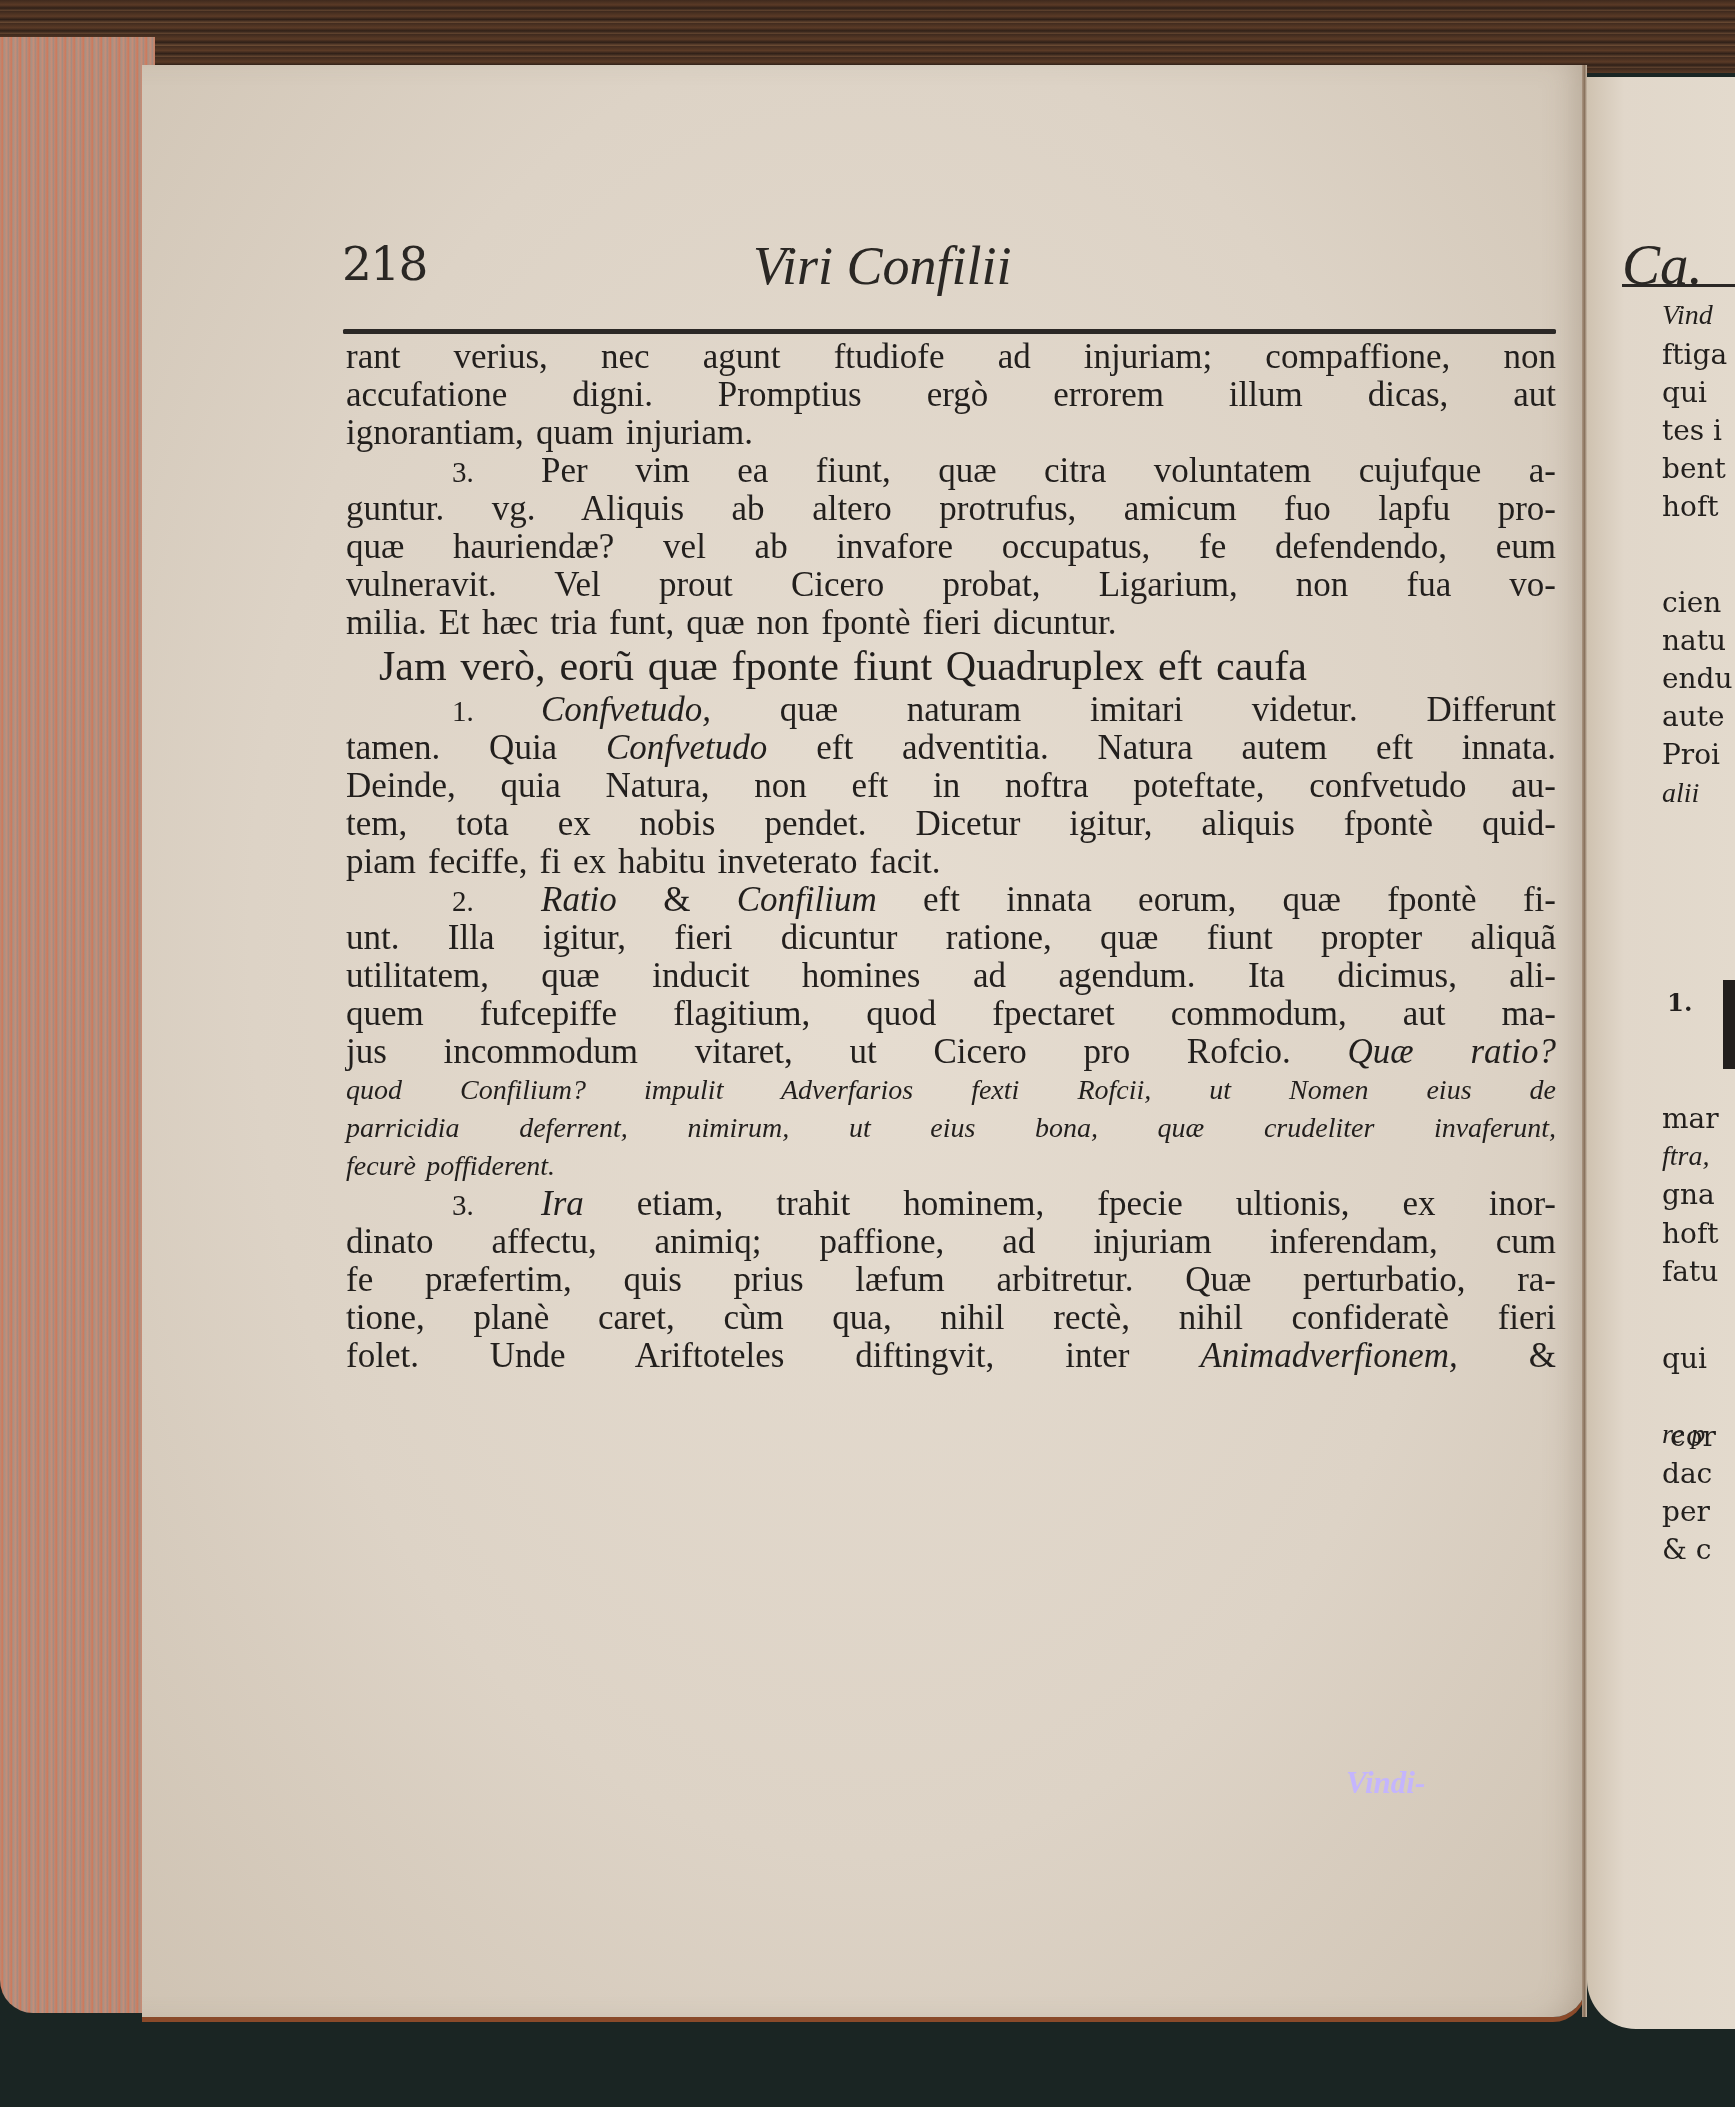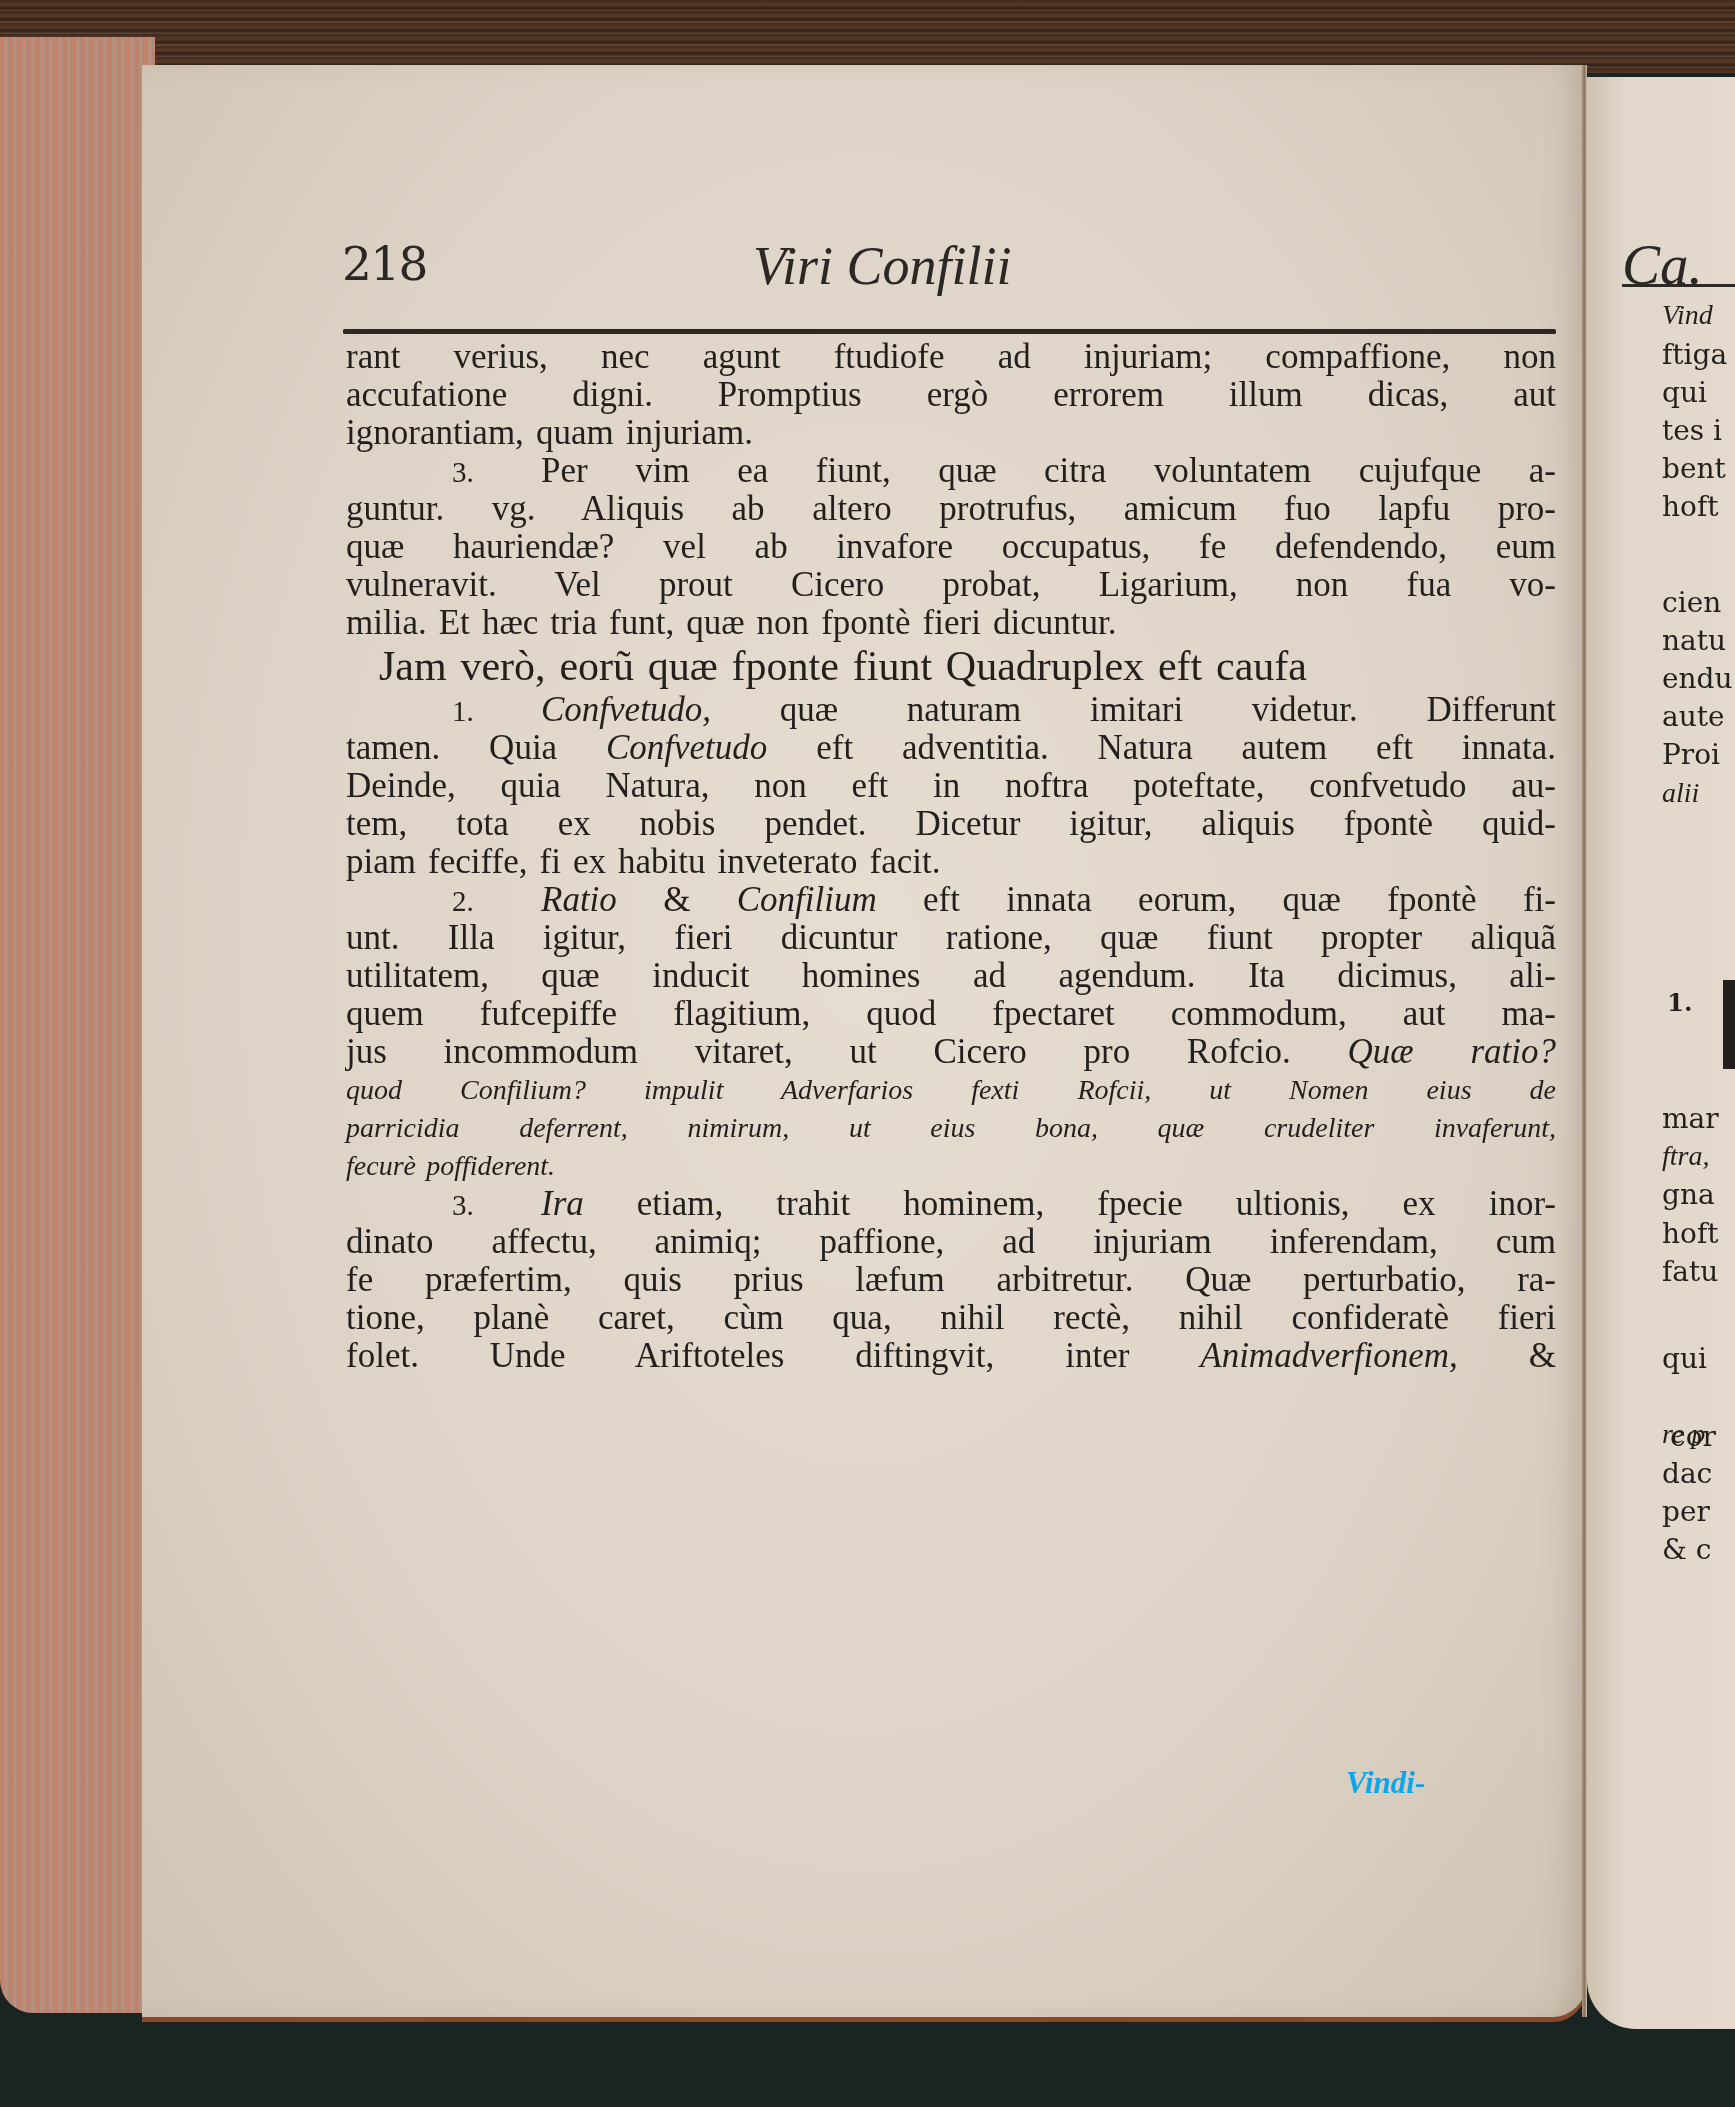--- a/index.html
+++ b/index.html
@@ -65,21 +65,21 @@
   .line.heading {
     font-size: 42px; line-height: 49px; height: 49px; padding-left: 33px;
     text-align-last: left;
   }
   .line.small-italic { font-style: italic; font-size: 28px; }
   .it { font-style: italic; }
   .num { display: inline-block; width: 89px; font-size: 29px; }
   .catchword {
     position: absolute; left: 1346px; top: 1765px;
     font-family: "Liberation Serif", serif; font-style: italic; font-weight: bold;
-    font-size: 31px; color: #0ea5e9;
+    font-size: 31px; color: #c4b5fd;
   }
   
   .rp-head {
     position: absolute; left: 1622px; top: 232px;
     font-family: "Liberation Serif", serif; font-style: italic;
     font-size: 57px; color: #2a2724;
   }
   .rp-rule {
     position: absolute; left: 1622px; top: 284px; width: 113px; height: 3.3px; background: #2b2826;
   }

